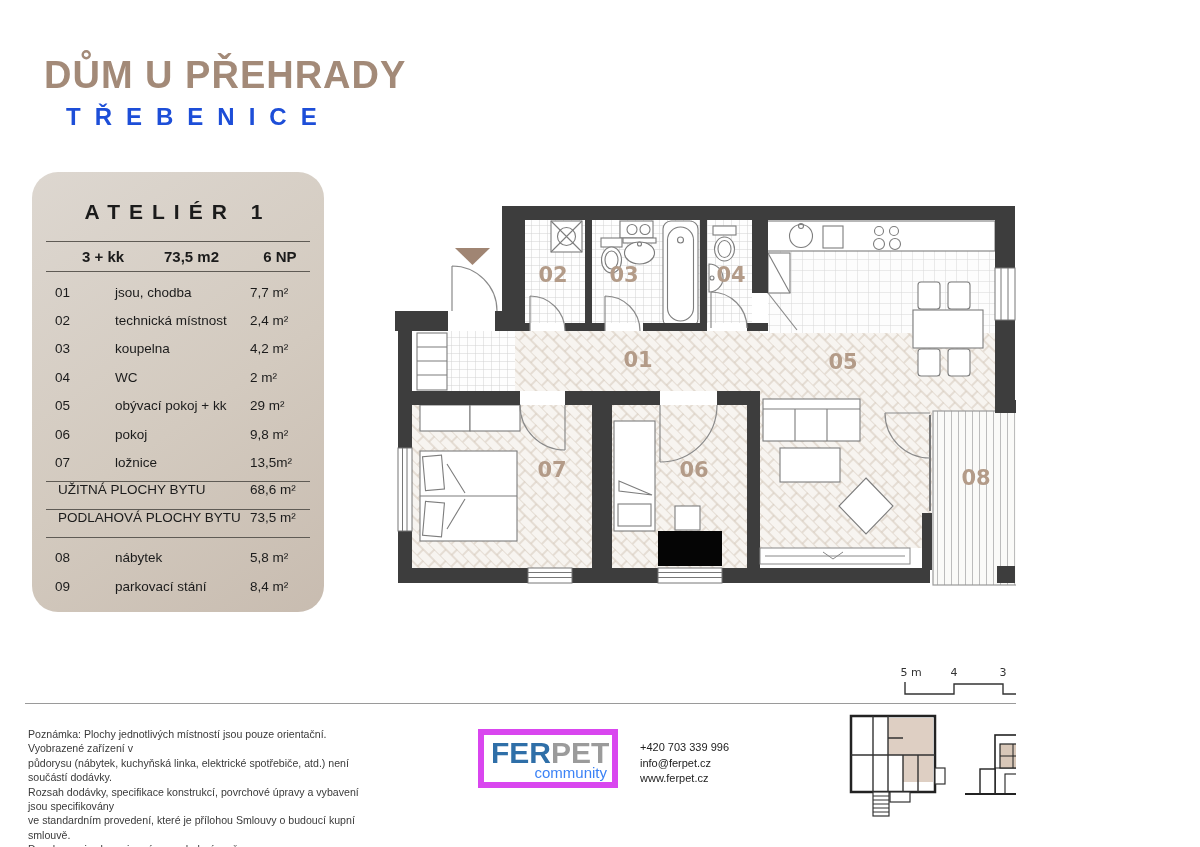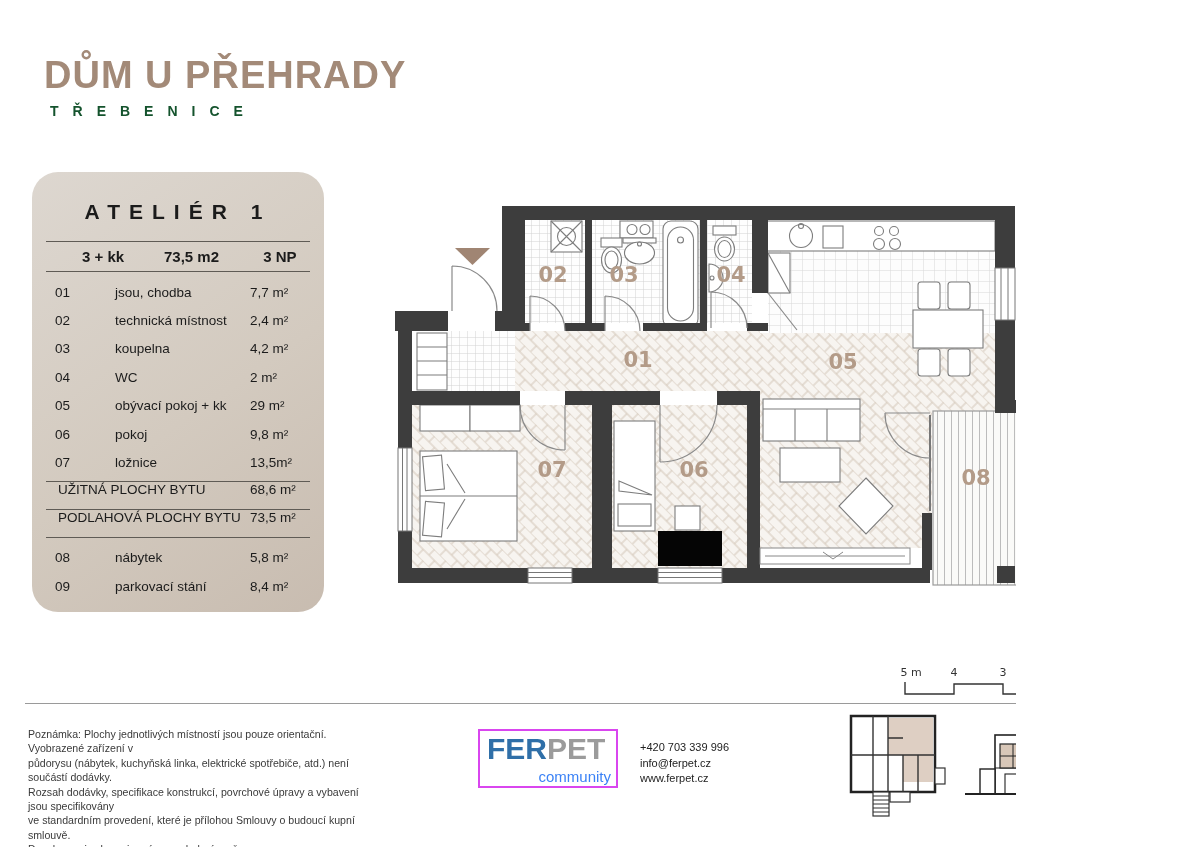--- a/index.html
+++ b/index.html
@@ -2,21 +2,21 @@
 <html><head>
 <meta charset="utf-8">
 <style>
   html,body{margin:0;padding:0;background:#ffffff;}
   .page{position:relative;width:1016px;height:847px;background:#fff;overflow:hidden;
         font-family:"Liberation Sans",sans-serif;color:#222;}
 
   
   .header{position:absolute;left:44px;top:56px;}
   .title{font-size:38px;font-weight:bold;color:#a38a78;letter-spacing:1px;line-height:1.05;}
-  .subtitle{font-size:14px;color:#14532d;letter-spacing:14px;margin-top:7px;margin-left:6px;font-weight:bold;}
+  .subtitle{font-size:24px;color:#1d4ed8;letter-spacing:14px;margin-top:7px;margin-left:22px;font-weight:bold;}
 
   
   .panel{position:absolute;left:32px;top:172px;width:292px;height:440px;border-radius:26px;
          background:linear-gradient(145deg,#ddd7d0 0%,#d3cabf 55%,#c8bcb0 100%);color:#1b1b1b;}
   .panel-title{text-align:center;padding-top:28px;font-size:21px;font-weight:bold;letter-spacing:9px;}
   .rule{border:none;border-top:1px solid #5f5b55;margin:0 14px;}
   .rule.m-t{margin-top:17px;}
   .spec-row{display:flex;align-items:center;height:29px;font-weight:bold;font-size:15px;text-align:center;margin-left:27px;}
   .spec-row span{flex:1;}
   .rooms{padding-top:6px;padding-bottom:4px;}
@@ -31,21 +31,21 @@
   
   .plan-wrap{position:absolute;left:395px;top:193px;width:645px;height:412px;}
 
   
   .scale-wrap{position:absolute;left:893px;top:600px;width:280px;height:100px;}
 
   
   .footer-line{position:absolute;left:25px;top:703px;width:1150px;height:1px;background:#9a9a9a;}
   .note{position:absolute;left:28px;top:727px;width:338px;font-size:10.6px;line-height:14.4px;
         color:#3a3a3a;white-space:pre-line;}
-  .logo{position:absolute;left:478px;top:729px;width:140px;height:59px;border:2px solid #d946ef;
+  .logo{position:absolute;left:478px;top:729px;width:140px;height:59px;border:6px solid #d946ef;
         box-sizing:border-box;background:#fff;}
   .logo-text{position:absolute;left:7px;top:1px;font-size:30px;font-weight:bold;white-space:nowrap;}
   .logo-fer{color:#2f6fa8;}
   .logo-pet{color:#9b9b9b;}
   .logo-tag{position:absolute;right:5px;bottom:1px;font-size:15px;color:#3b82f6;}
   .contact{position:absolute;left:640px;top:740px;font-size:11px;line-height:15.5px;color:#222;}
   .miniplan-wrap{position:absolute;left:843px;top:710px;width:110px;height:112px;}
   .elevation-wrap{position:absolute;left:960px;top:722px;width:200px;height:82px;}
 </style>
 </head>
@@ -57,21 +57,21 @@
     <div class="title">DŮM U PŘEHRADY</div>
     <div class="subtitle">TŘEBENICE</div>
   </div>
 
   <div class="panel">
     <div class="panel-title">ATELIÉR 1</div>
     <hr class="rule m-t">
     <div class="spec-row">
       <span>3 + kk</span>
       <span>73,5 m2</span>
-      <span>3 NP</span>
+      <span>6 NP</span>
     </div>
     <hr class="rule">
     <div class="rooms">
       <div class="room-row">
         <span class="rr-num">01</span>
         <span class="rr-name">jsou, chodba</span>
         <span class="rr-area">7,7 m²</span>
       </div>
       <div class="room-row">
         <span class="rr-num">02</span>

